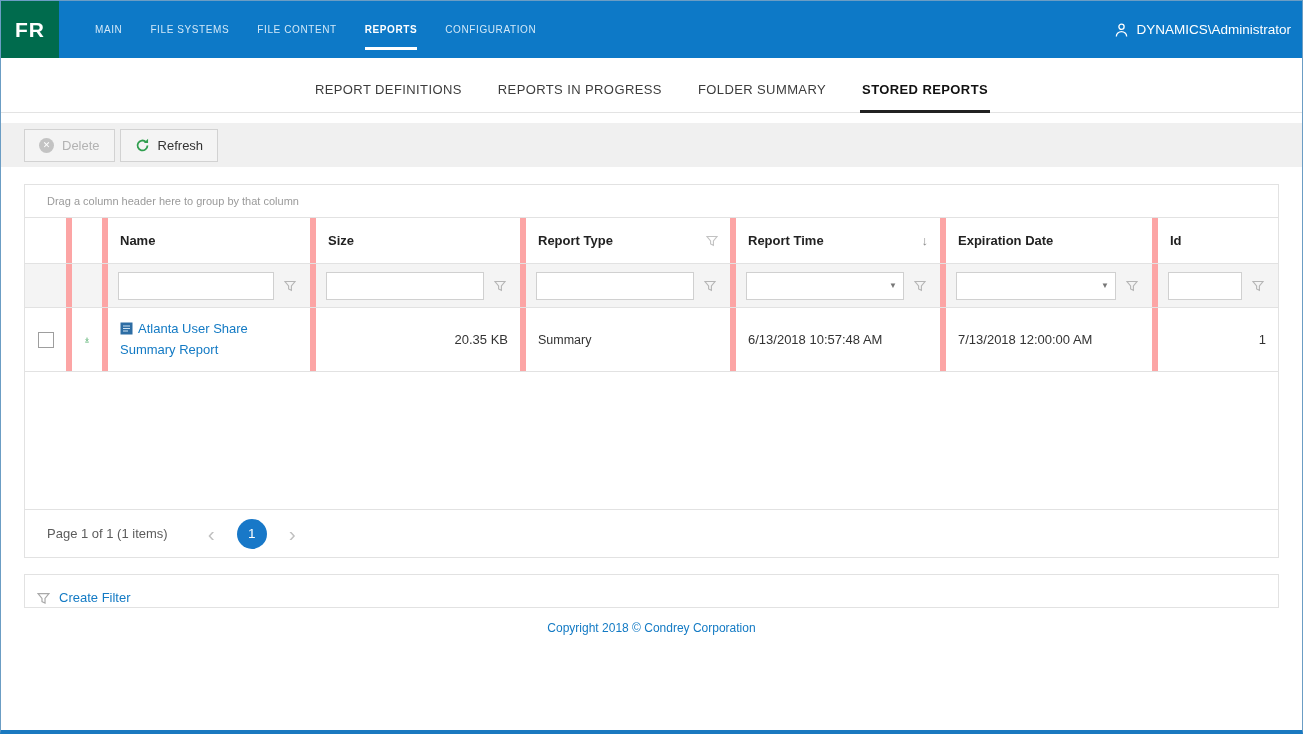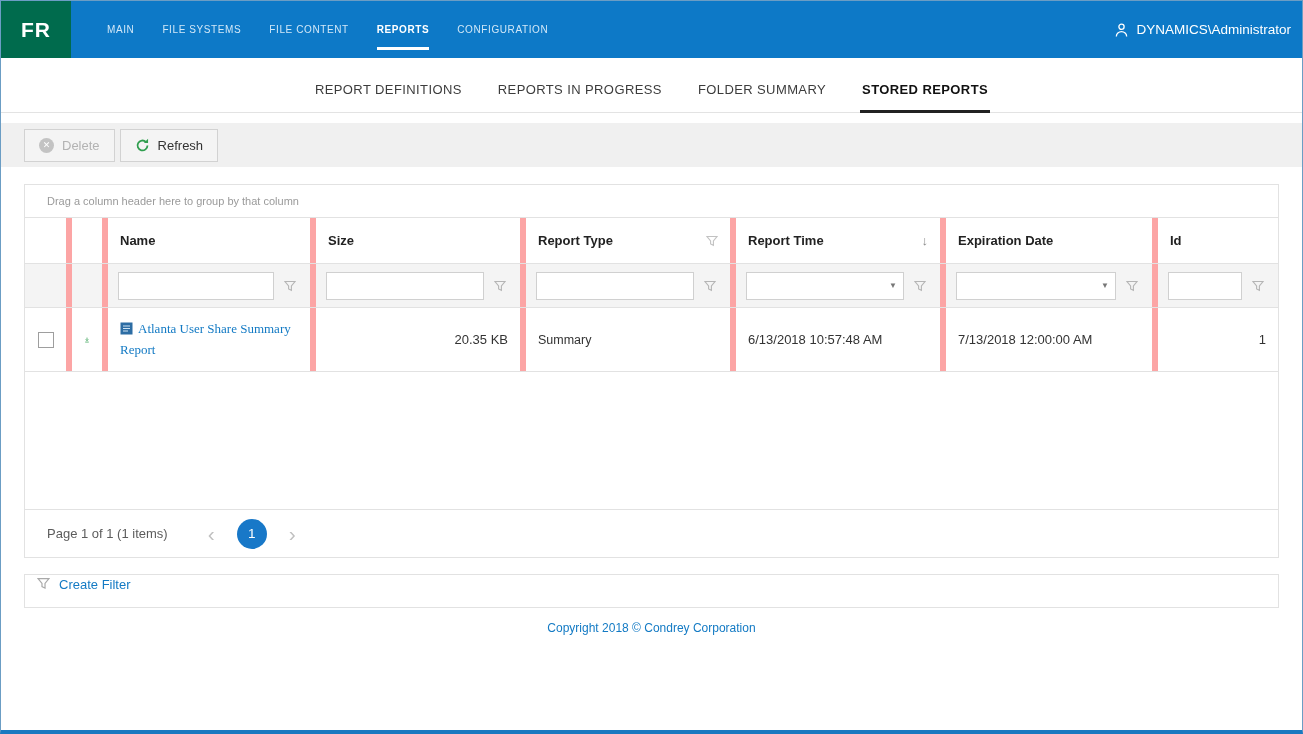--- a/index.html
+++ b/index.html
@@ -7,21 +7,21 @@
   body {
     font-family:"Liberation Sans", sans-serif;
     background:#ffffff;
     border:1px solid #6b9dc4;
     border-bottom:4px solid #1a79c0;
     overflow:hidden;
   }
 
   
   .topbar { height:57px; background:#0d79c7; display:flex; align-items:stretch; color:#fff; }
-  .logo { width:70px; background:#006b4d; display:flex; align-items:center; justify-content:center;
+  .logo { width:58px; background:#006b4d; display:flex; align-items:center; justify-content:center;
           font-weight:bold; font-size:21px; letter-spacing:1px; color:#fff; }
   .nav { display:flex; align-items:stretch; margin-left:22px; }
   .nav-item { display:flex; align-items:center; padding:0 14px; font-size:10px; letter-spacing:0.6px;
               color:#d2e8f8; cursor:pointer; position:relative; white-space:nowrap; }
   .nav-item.active { color:#fff; font-weight:bold; }
   .nav-item.active::after { content:""; position:absolute; left:14px; right:14px; bottom:8px; height:3px; background:#fff; }
   .user-area { margin-left:auto; display:flex; align-items:center; gap:7px; padding-right:11px; font-size:13.5px; color:#fff; cursor:pointer; }
 
   
   .tabs { height:46px; display:flex; justify-content:center; align-items:stretch; gap:14px;
@@ -60,34 +60,34 @@
   .combo-input { border:none; flex:1; min-width:0; padding:0 6px; height:100%; font-size:12px; font-family:inherit; outline:none; }
   .combo-arrow { width:20px; text-align:center; color:#777; font-size:8px; cursor:pointer; flex:0 0 auto; }
   .funnel-btn { width:24px; height:28px; display:flex; align-items:center; justify-content:center; cursor:pointer; flex:0 0 auto; }
 
   .data-row { border-bottom:1px solid #e2e2e2; height:64px; background:#fff; }
   .data-row .cell { font-size:13px; color:#333; }
   .cell.right { justify-content:flex-end; }
   .cell.center { justify-content:center; }
   .chk { appearance:none; -webkit-appearance:none; width:16px; height:16px; border:1px solid #9e9e9e;
          background:#fff; cursor:pointer; }
-  .name-link { color:#137ac4; text-decoration:none; font-size:13px; line-height:1.55; cursor:pointer;font-family:Liberation Serif, serif; }
+  .name-link { color:#137ac4; text-decoration:none; font-size:13px; line-height:1.55; cursor:pointer; }
   .doc-ico { vertical-align:-2px; margin-right:5px; }
 
   .grid-empty { flex:1; background:#fff; }
 
   .pager-row { border-top:1px solid #e2e2e2; height:48px; display:flex; align-items:center; padding:0 22px; gap:16px; }
   .pager-summary { font-size:13px; color:#5c5c5c; margin-right:18px; }
   .pager-arrow { color:#c0c0c0; font-size:21px; line-height:1; cursor:pointer; padding:0 6px; }
   .page-num { width:30px; height:30px; border-radius:50%; background:#1878c8; color:#fff; font-size:13.5px;
               display:flex; align-items:center; justify-content:center; cursor:pointer; }
 
   
   .create-filter-bar { margin:16px 23px 0; border:1px solid #e2e2e2; height:34px; display:flex;
-                       align-items:flex-start; padding:2px 12px; gap:9px; background:#fff; }
+                       align-items:flex-end; padding:2px 12px; gap:9px; background:#fff; }
   .create-filter-link { color:#137ac4; font-size:13px; text-decoration:none; cursor:pointer; }
 
   
   .footer { margin-top:13px; text-align:center; font-size:12px; color:#137ac4; }
 </style>
 </head>
 <body>
 
 <div class="app">
 

